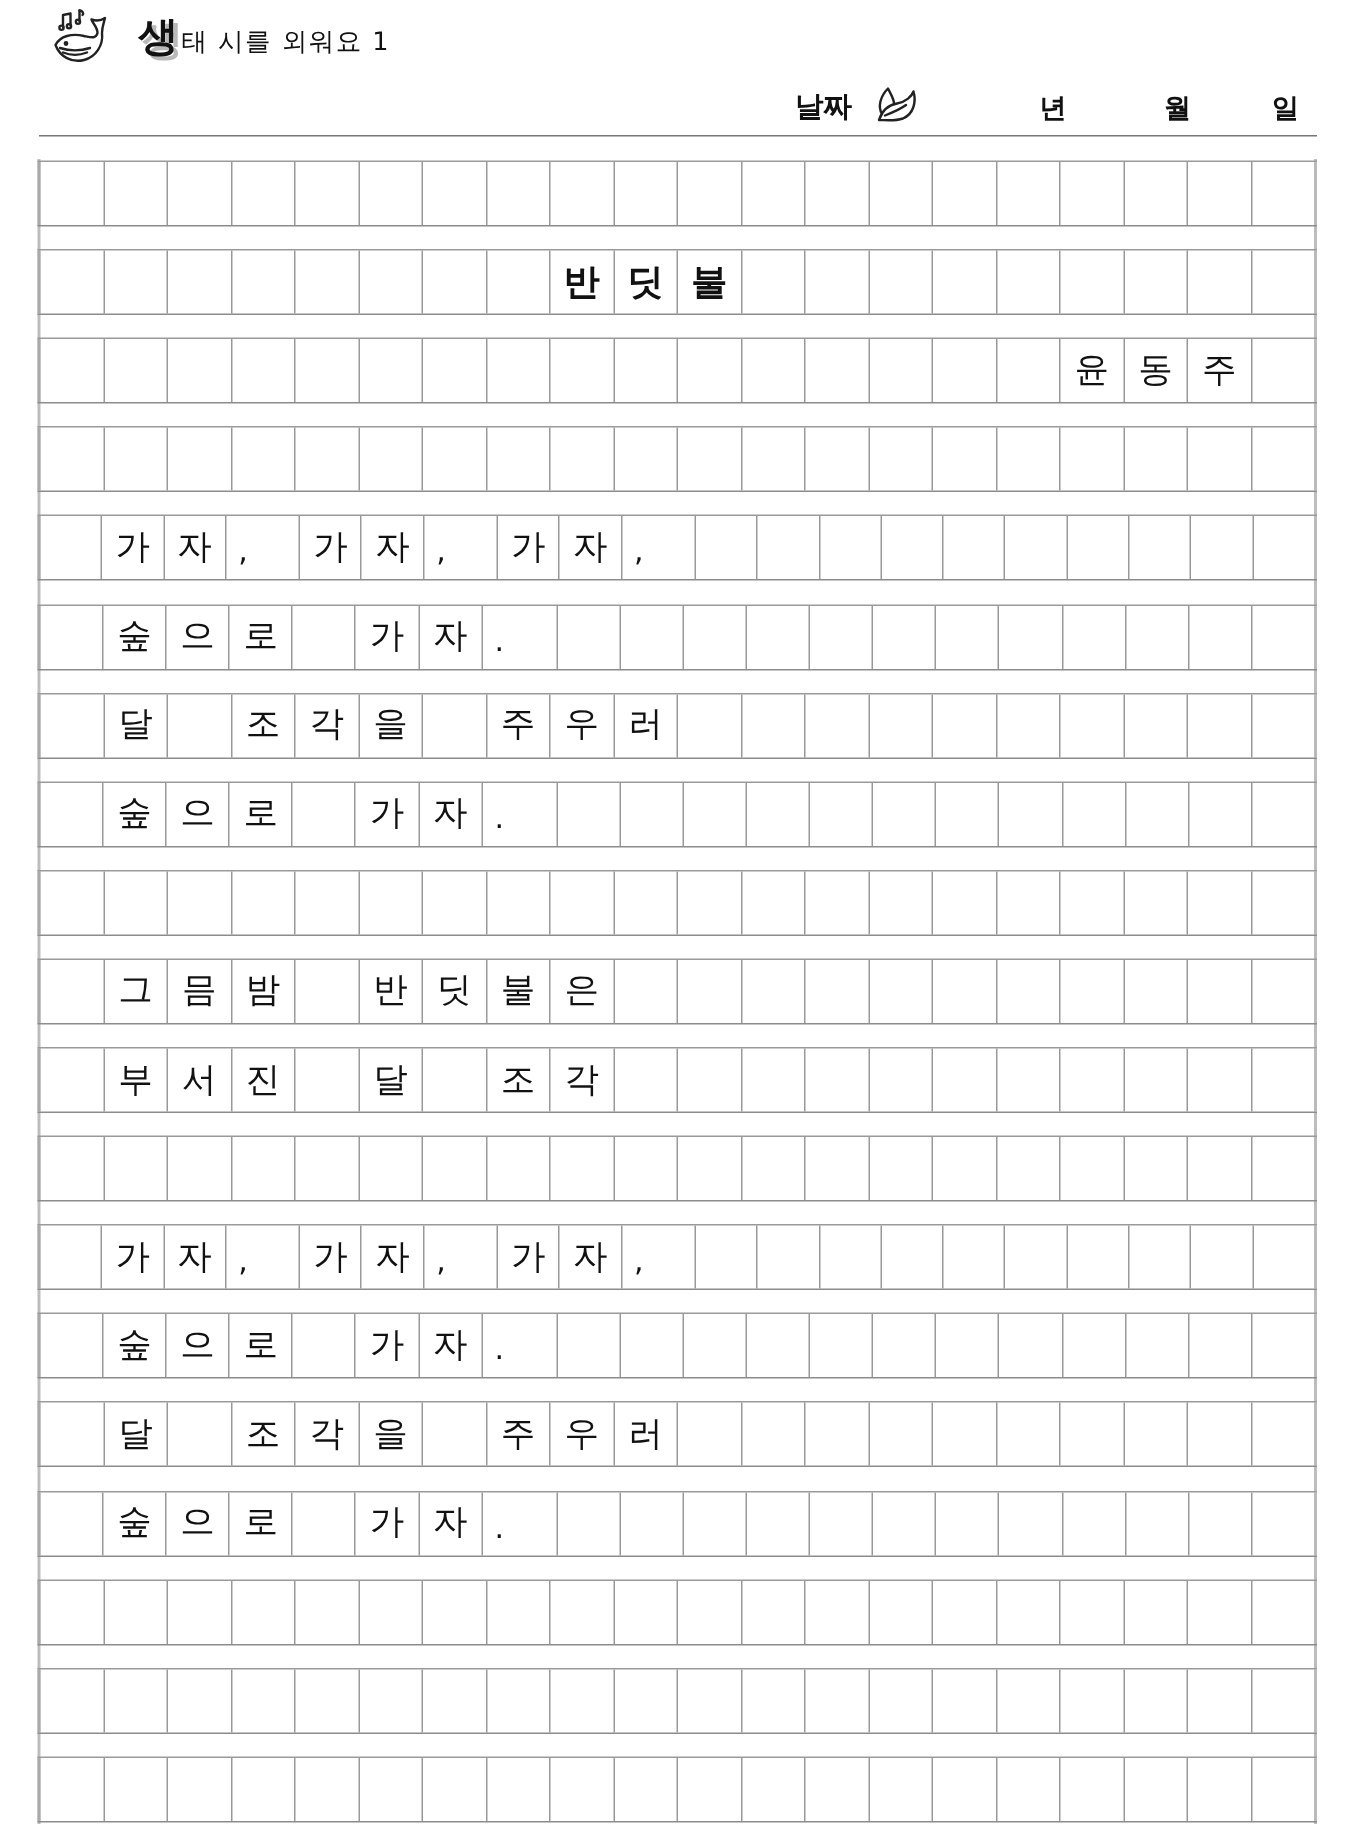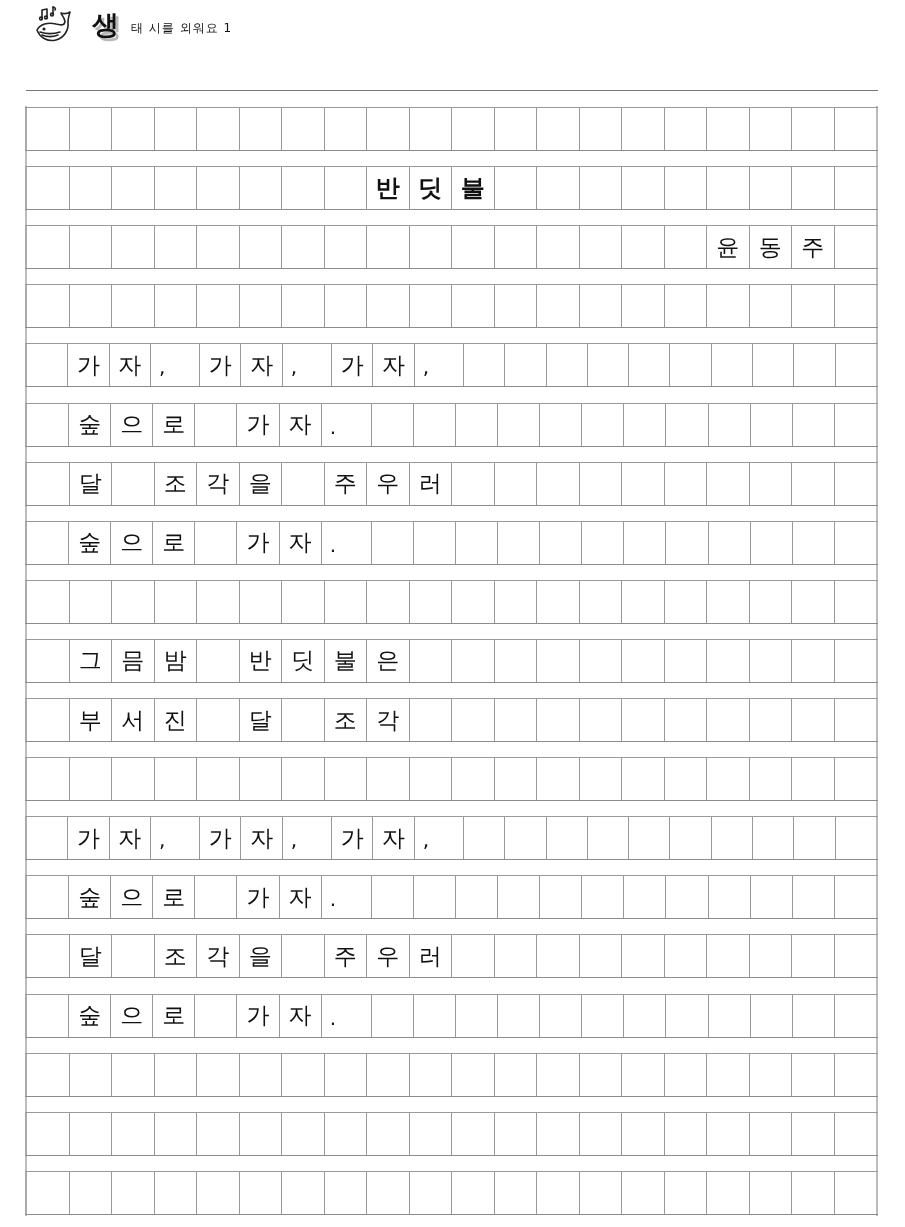--- a/index.html
+++ b/index.html
@@ -7,21 +7,21 @@
     width: 905px; height: 1227px; position: relative; overflow: hidden;
     font-family: "DejaVu Sans", "Liberation Sans", sans-serif; color: #111;
   }
   .header { position: absolute; left: 0; top: 0; width: 905px; height: 100px; }
   .whale-icon { position: absolute; left: 34px; top: 4px; width: 40px; height: 42px; }
   .title-wrap { position: absolute; left: 92px; top: 10px; display: flex; align-items: flex-end; }
   .title-big {
     font-size: 27px; font-weight: bold; color: #111;
     text-shadow: 3px 3px 0 #b9b9b9; line-height: 30px;
   }
-  .title-rest { font-size: 12px; margin-left: 12px; line-height: 24px; letter-spacing: 1px; }
+  .title-rest { font-size: 17px; margin-left: 2px; line-height: 24px; letter-spacing: 1px; }
   .date-row { position: absolute; top: 56px; left: 530px; width: 350px; height: 30px; }
   .date-label { position: absolute; left: 0; top: 2px; font-size: 19px; font-weight: 600; }
   .leaf-icon { position: absolute; left: 52px; top: 0px; width: 30px; height: 28px; }
   .date-year  { position: absolute; left: 163px; top: 4px; font-size: 18px; font-weight: 600; }
   .date-month { position: absolute; left: 246px; top: 4px; font-size: 18px; font-weight: 600; }
   .date-day   { position: absolute; left: 318px; top: 4px; font-size: 18px; font-weight: 600; }
   .header-rule { position: absolute; left: 26px; top: 90px; width: 852px; height: 0; border-top: 1.5px solid #777; }
 
   .sheet {
     position: absolute; left: 25px; top: 106px; width: 853px; height: 1110px;
@@ -59,20 +59,31 @@
     <path d="M19 3 L19 10"></path>
     <circle cx="18" cy="10.5" r="1.4"></circle>
     <path d="M19 3 C21 3, 22 5, 21 6"></path>
   </svg>
 
   <div class="title-wrap">
     <span class="title-big">생</span>
     <span class="title-rest">태 시를 외워요 1</span>
   </div>
 
+  <div class="date-row">
+    <span class="date-label">날짜</span>
+    <svg class="leaf-icon" viewBox="0 0 30 28" fill="none" stroke="#222" stroke-width="1.6" stroke-linecap="round" stroke-linejoin="round">
+      <path d="M4 24 C6 18, 10 14, 16 13 C22 12, 26 8, 27 5 C29 12, 27 20, 20 23 C14 25, 8 24, 4 24 Z"></path>
+      <path d="M8 21 C13 19, 18 17, 22 14"></path>
+      <path d="M6 20 C3 15, 5 8, 10 3 C12 7, 14 10, 14 13"></path>
+    </svg>
+    <span class="date-year">년</span>
+    <span class="date-month">월</span>
+    <span class="date-day">일</span>
+  </div>
 
   <div class="header-rule"></div>
 </div>
 
 <div class="sheet"></div>
 <div id="grid">
     <div class="grid-row" style="top: 107px;">
       <div class="cell"></div>
       <div class="cell"></div>
       <div class="cell"></div>

